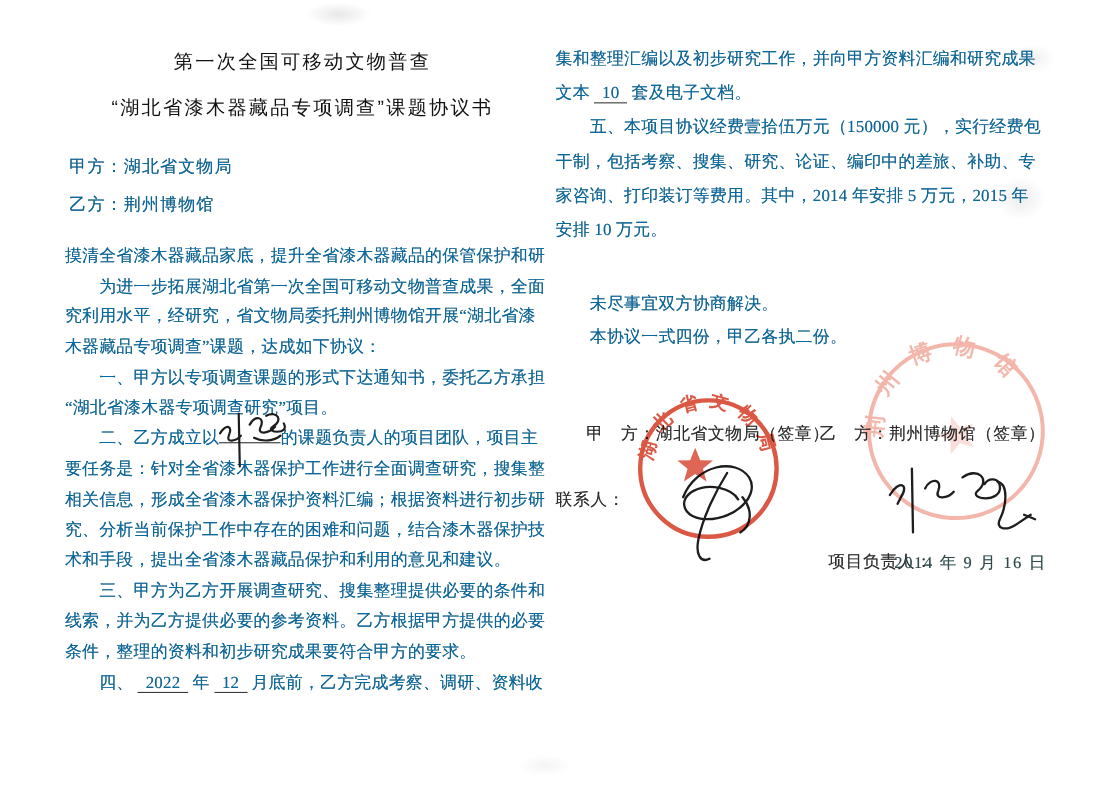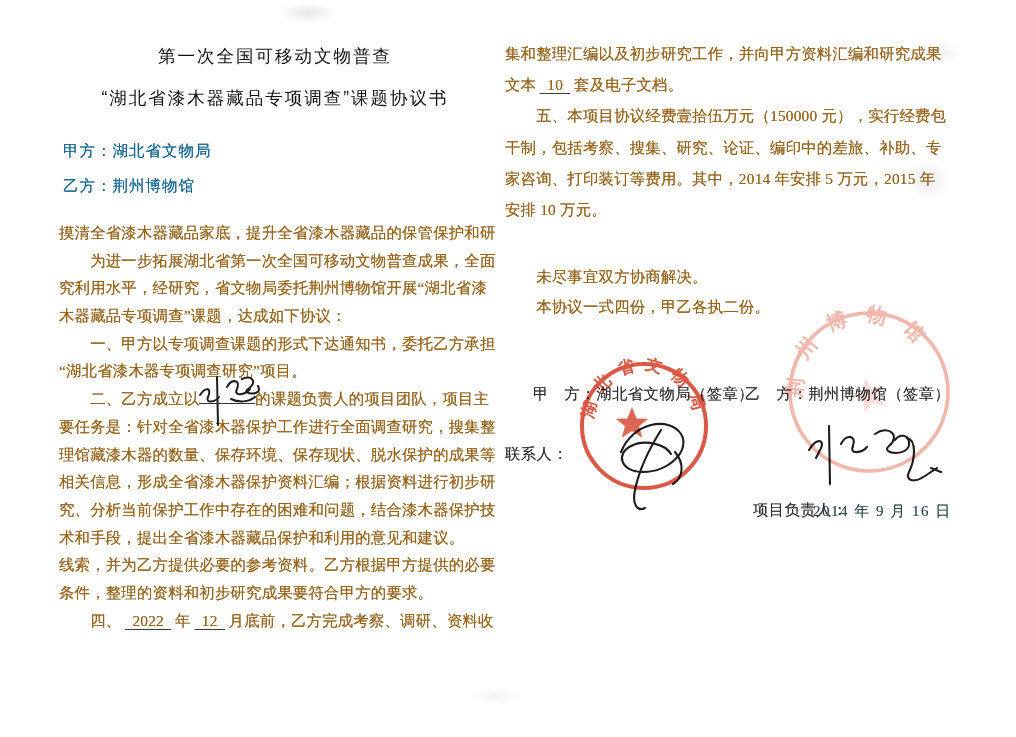--- a/index.html
+++ b/index.html
@@ -9,21 +9,21 @@
   .smudge{position:absolute;border-radius:50%;pointer-events:none;}
   .tl{font-family:"Liberation Sans", sans-serif;font-weight:normal;font-size:17.5px;
       letter-spacing:2px;text-align:center;position:absolute;width:100%;color:#111;}
   .page{position:absolute;top:0;}
   #pageL{left:57px;width:436px;}
   #pageR{left:503px;width:452px;}
   .pline{position:absolute;left:6px;font-size:15.5px;letter-spacing:1px;white-space:nowrap;
          color:#0369a1;text-shadow:0 0 .6px rgba(20,20,20,.55);}
   .bodyblock{position:absolute;left:2px;width:434px;}
   .ln{height:27.7px;line-height:27.7px;font-size:15.4px;letter-spacing:.2px;white-space:nowrap;
-      color:#a16207;text-shadow:0 0 .6px rgba(30,30,30,.5);}
+      color:#0369a1;text-shadow:0 0 .6px rgba(30,30,30,.5);}
   #pageR .bodyblock{width:452px;}
   #pageR .ln{height:31.2px;line-height:31.2px;}
   #pageR .closeln{height:30.4px;line-height:30.4px;}
   .u{border-bottom:1px solid #3a3a3a;padding:0 7px;}
   .sigblank{display:inline-block;width:56px;height:14px;border-bottom:1.2px solid #333;
             position:relative;vertical-align:baseline;}
   .sigblank svg{position:absolute;left:-2px;top:-16px;overflow:visible;}
   .signline{position:absolute;font-size:15.3px;letter-spacing:.5px;white-space:nowrap;
             color:#2c2c2c;text-shadow:0 0 .6px rgba(30,30,30,.5);}
   .dateline{position:absolute;font-size:15px;letter-spacing:1.5px;color:#2e4a4a;white-space:nowrap;
@@ -61,24 +61,24 @@
               <g fill="none" stroke="#1d1d1d" stroke-width="2" stroke-linecap="round">
                 <path d="M3,22 c6,-9 12,-7 8,2 c-3,7 7,5 11,0"></path>
                 <path d="M20,4 L21,52"></path>
                 <path d="M30,14 c5,-9 14,-7 10,2 c-4,8 8,6 13,0"></path>
                 <path d="M45,6 c10,-5 16,4 6,10 c-8,5 16,8 10,-3"></path>
                 <path d="M34,26 c8,4 18,3 24,-2"></path>
               </g>
             </svg></span><span>的课题负责人的项目团队，项目主</span>
       </div>
       <div class="ln">要任务是：针对全省漆木器保护工作进行全面调查研究，搜集整</div>
-      <div class="ln">理馆藏漆木器的数量、保存环境、保存现状、脱水保护的成果等</div>
       <div class="ln">相关信息，形成全省漆木器保护资料汇编；根据资料进行初步研</div>
       <div class="ln">究、分析当前保护工作中存在的困难和问题，结合漆木器保护技</div>
       <div class="ln">术和手段，提出全省漆木器藏品保护和利用的意见和建议。</div>
+      <div class="ln">　　三、甲方为乙方开展调查研究、搜集整理提供必要的条件和</div>
       <div class="ln">线索，并为乙方提供必要的参考资料。乙方根据甲方提供的必要</div>
       <div class="ln">条件，整理的资料和初步研究成果要符合甲方的要求。</div>
       <div class="ln">
         <span>　　四、</span>
         <span class="u">2022</span>
         <span>年</span>
         <span class="u">12</span>
         <span>月底前，乙方完成考察、调研、资料收</span>
       </div>
     </div>

